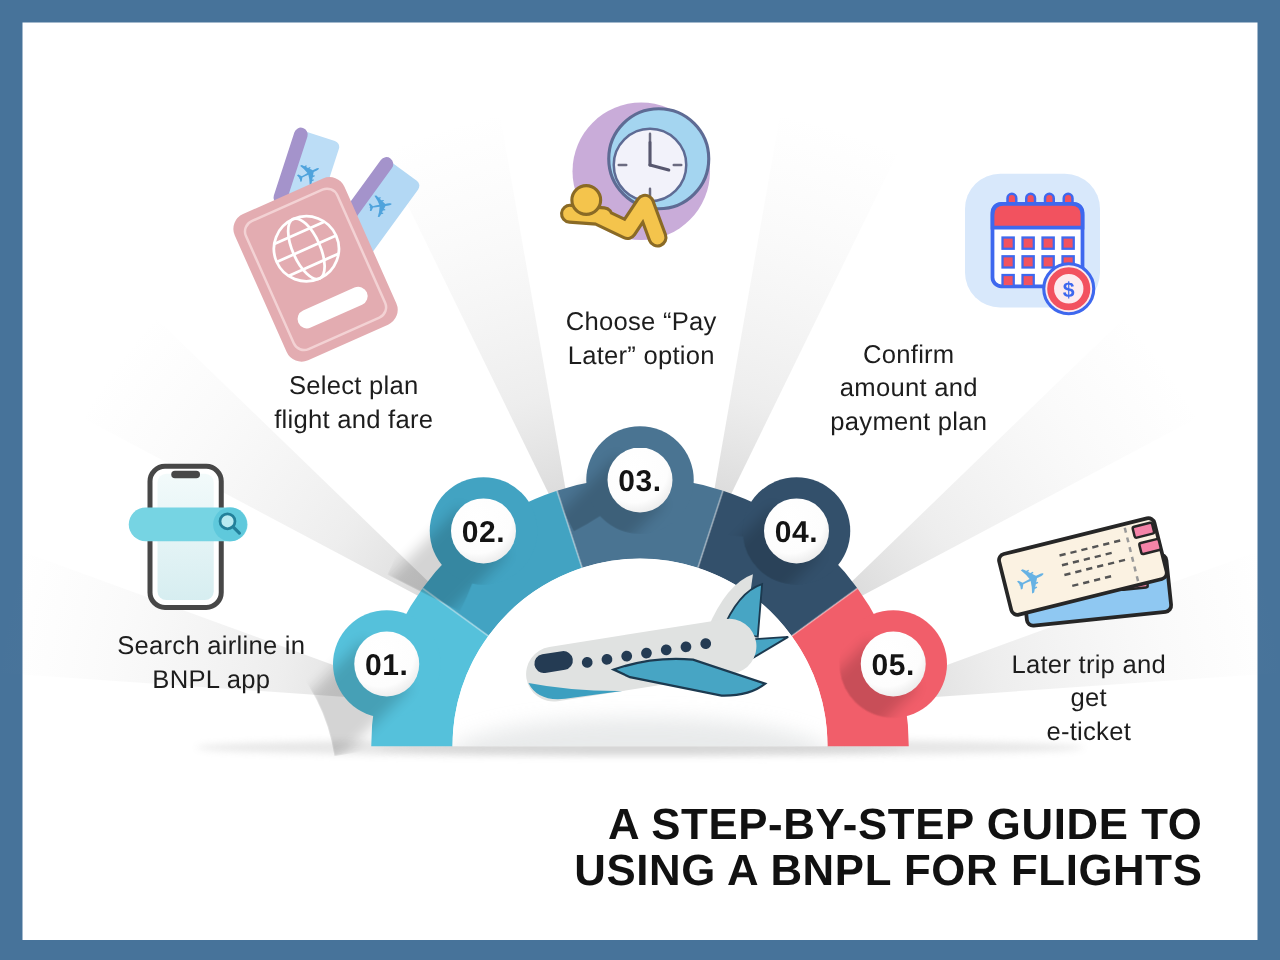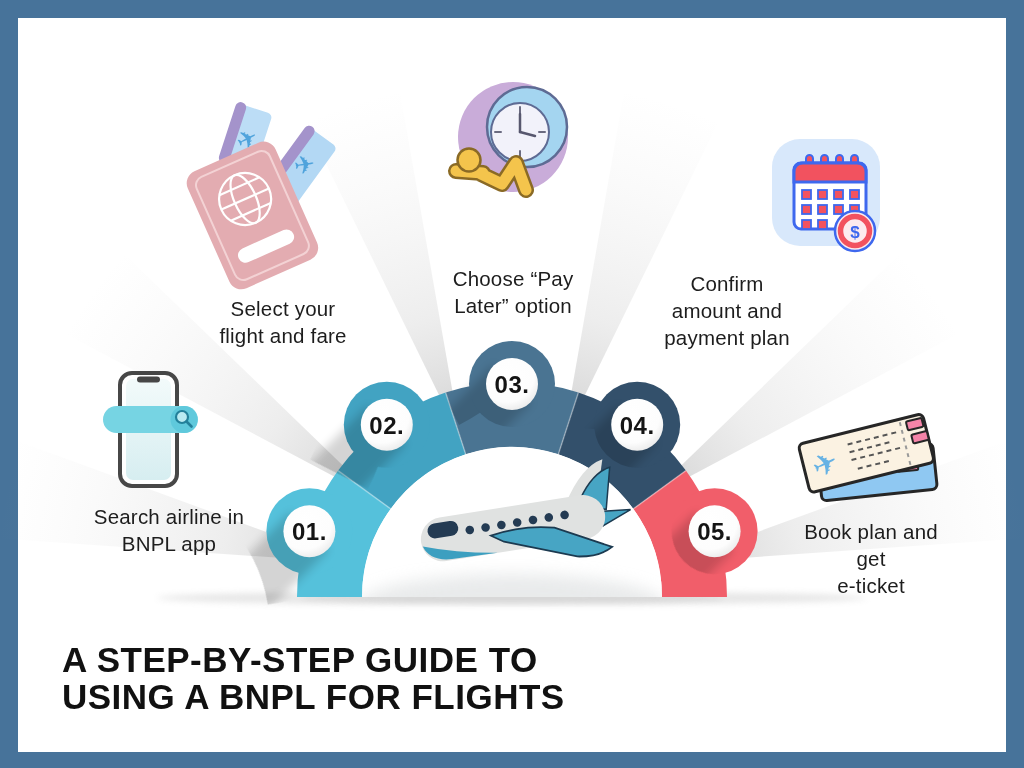--- a/index.html
+++ b/index.html
@@ -9,21 +9,21 @@
     font-family:"Liberation Sans", sans-serif;
   }
   svg.scene{position:absolute;left:0;top:0;}
   .step-label{
     position:absolute;transform:translateX(-50%);
     text-align:center;white-space:pre-line;
     font-size:20.5px;line-height:1.32;color:#1d1d1d;letter-spacing:.2px;
   }
   .main-title{
     position:absolute;left:512px;top:641px;transform:translateX(-50%);
-    text-align:left;white-space:pre-line;
+    text-align:right;white-space:pre-line;
     font-size:35px;line-height:1.06;font-weight:700;color:#111;
     letter-spacing:.5px;width:900px;
   }
   .num{font:700 24px "Liberation Sans", sans-serif;fill:#141414;letter-spacing:.5px;}
   .coin-d{font:700 17px "Liberation Sans", sans-serif;}
 </style>
 </head>
 <body>
 
 <svg class="scene" width="1024" height="768" viewBox="0 0 1024 768">
@@ -276,23 +276,23 @@
       </g>
       <line x1="40" y1="-29" x2="40" y2="15" stroke="#999999" stroke-width="2" stroke-dasharray="4 4"></line>
       <rect x="46" y="-28" width="16" height="9" rx="1.5" fill="#F584A8" stroke="#262626" stroke-width="2"></rect>
       <rect x="48" y="-14" width="16" height="9" rx="1.5" fill="#F584A8" stroke="#262626" stroke-width="2"></rect>
     </g>
   </g>
 </svg>
 
 <div class="step-label" style="left:169px;top:503px">Search airline in
 BNPL app</div>
-<div class="step-label" style="left:283px;top:295px">Select your
+<div class="step-label" style="left:283px;top:295px">Select plan
 flight and fare</div>
-<div class="step-label" style="left:513px;top:265px">Choose “Pay
+<div class="step-label" style="left:513px;top:244px">Choose “Pay
 Later” option</div>
 <div class="step-label" style="left:727px;top:270px">Confirm
 amount and
 payment plan</div>
-<div class="step-label" style="left:871px;top:518px">Book plan and get
+<div class="step-label" style="left:871px;top:518px">Later trip and get
 e-ticket</div>
 <div class="main-title">A STEP-BY-STEP GUIDE TO
 USING A BNPL FOR FLIGHTS</div>
 
 </body></html>

